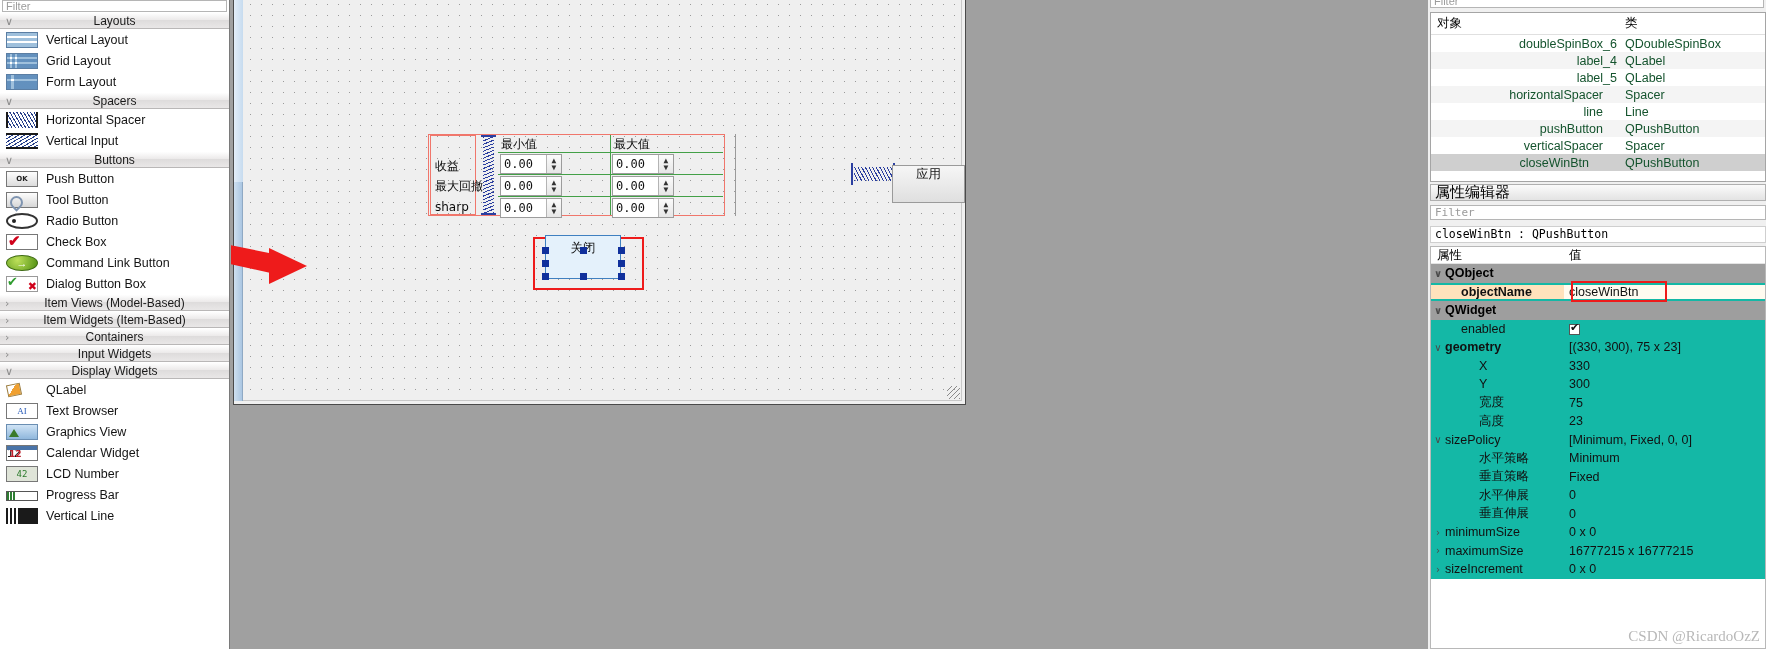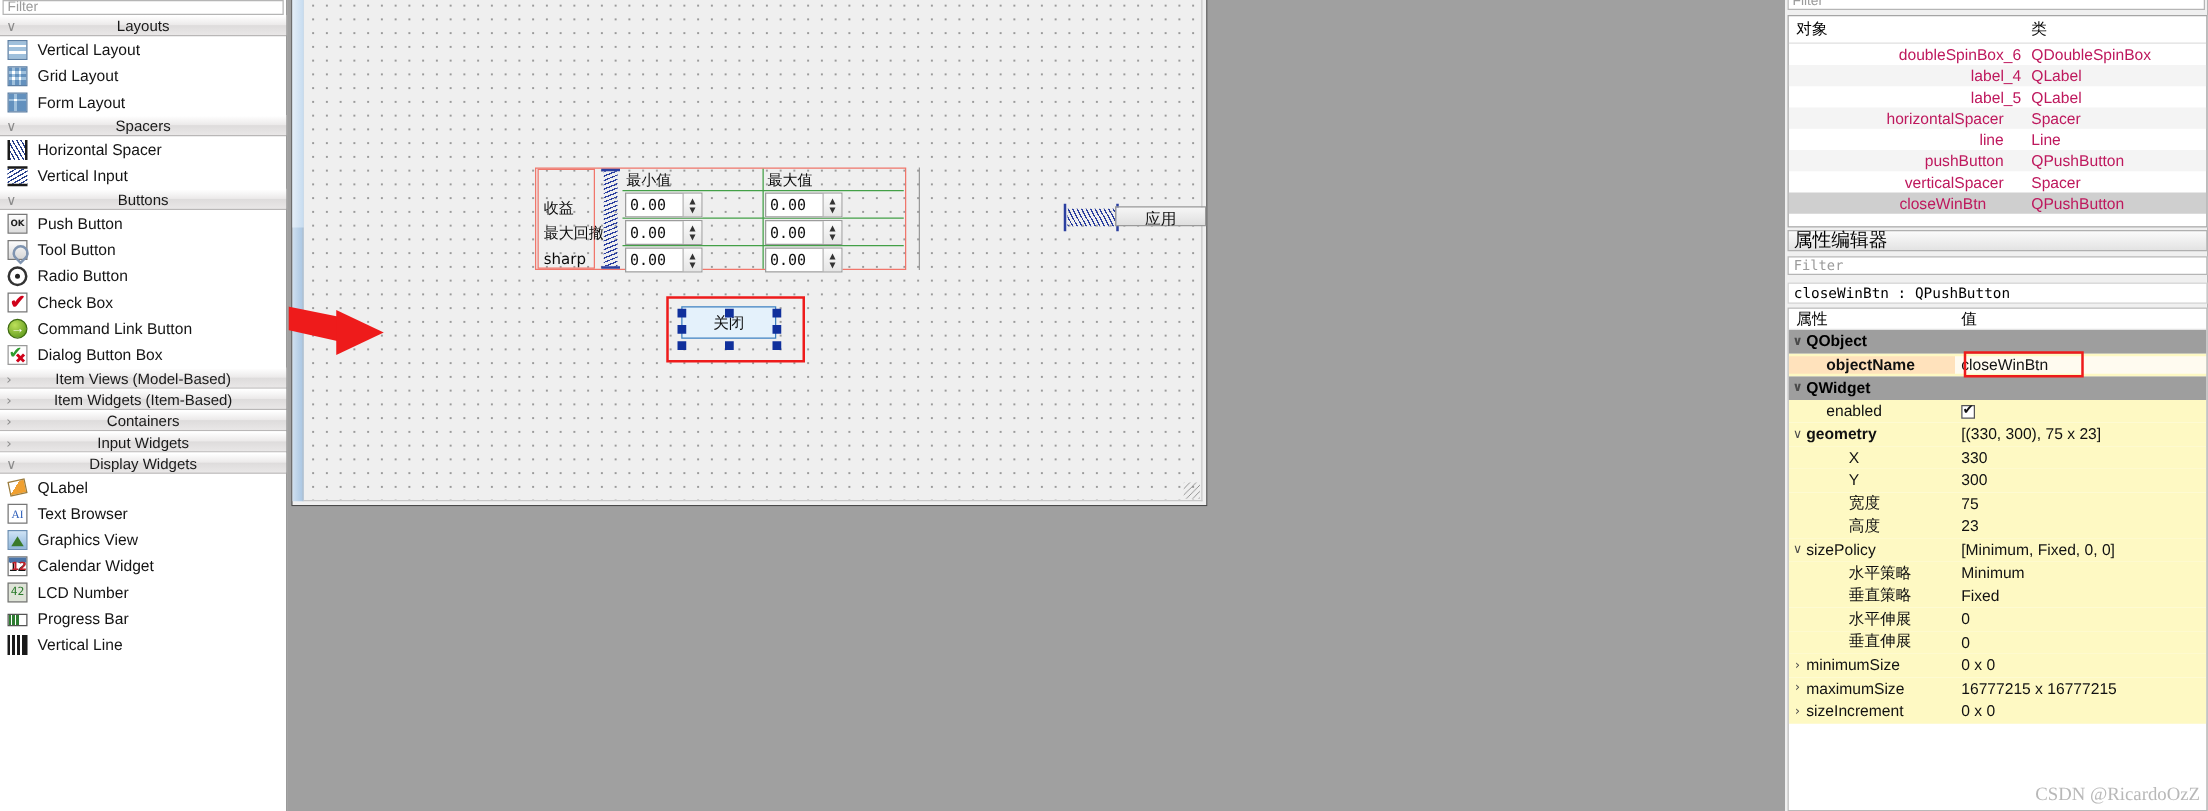--- a/index.html
+++ b/index.html
@@ -31,21 +31,21 @@
   }
   .wb-group .tw {
     position: absolute; left: 5px; top: 0; color: #8b8b8b; font-size: 11px;
     font-family: "DejaVu Sans", sans-serif;
   }
   .wb-item {
     height: 21px; display: flex; align-items: center; padding-left: 6px;
     font-size: 12.5px; color: #141414;
   }
   .wb-item .lbl { margin-left: 8px; }
-  .ico { width: 16px; height: 16px; position: relative; flex: none; }
+  .ico { width: 32px; height: 16px; position: relative; flex: none; }
 
   
   .ico-vlayout { background:#fff; border:1px solid #5b7ea3;
     background-image: linear-gradient(to bottom, #9fc0dc 0 3px, #fff 3px 5px, #9fc0dc 5px 8px, #fff 8px 10px, #9fc0dc 10px 13px); }
   .ico-hlayout { background:#fff; border:1px solid #5b7ea3;
     background-image: linear-gradient(to right, #9fc0dc 0 3px, #fff 3px 5px, #9fc0dc 5px 8px, #fff 8px 10px, #9fc0dc 10px 13px); }
   .ico-grid { background:#fff; border:1px solid #5b7ea3;
     background-image: linear-gradient(to right, #9fc0dc 0 3px, #fff 3px 5px, #9fc0dc 5px 8px, #fff 8px 10px, #9fc0dc 10px 13px),
                       linear-gradient(to bottom, #9fc0dc 0 3px, #fff 3px 5px, #9fc0dc 5px 8px, #fff 8px 10px, #9fc0dc 10px 13px);
     background-blend-mode: multiply; }
@@ -169,31 +169,31 @@
   .hspacer-canvas::before, .hspacer-canvas::after {
     content:""; position:absolute; top:0; bottom:0; width:2px; background:#2b3fa0;
   }
   .hspacer-canvas::before { left:0; }
   .hspacer-canvas::after { right:0; }
   .hspacer-zig {
     position:absolute; left:3px; right:3px; top:4px; bottom:4px;
     background-image: repeating-linear-gradient(62deg, #2b3fa0 0 1px, transparent 1px 3.2px);
   }
   .btn-apply {
-    position: absolute; left: 649px; top: 168px; width: 73px; height: 16px;
+    position: absolute; left: 649px; top: 168px; width: 73px; height: 38px;
     background: linear-gradient(to bottom, #f6f6f6, #dfdfdf);
     border: 1px solid #9a9a9a; text-align: center; line-height: 19px;
-    font-size: 12.5px; font-family:Liberation Sans, sans-serif; color:#111;
+    font-size: 12.5px; font-family:Liberation Mono, monospace; color:#111;
   }
   .grp-close {
     position: absolute; left: 290px; top: 240px; width: 111px; height: 53px;
     border: 2px solid #ee1b1b;
   }
   .btn-close {
-    position: absolute; left: 302px; top: 248px; width: 76px; height: 26px;
+    position: absolute; left: 302px; top: 238px; width: 76px; height: 44px;
     background: #e4f1fb; border: 1px solid #3f80c0; text-align:center;
     line-height: 24px; font-size: 12.5px; font-family:"DejaVu Sans",sans-serif; color:#111;
   }
   .handle { position:absolute; width:7px; height:7px; background:#10309c; }
   .arrow-svg { position:absolute; left:0; top:0; pointer-events:none; }
 
   
   .right-panel {
     position: absolute; left: 1428px; top: 0; width: 338px; height: 649px;
     background: #f0f0f0;
@@ -207,21 +207,21 @@
     position: absolute; left: 2px; top: 12px; width: 336px; height: 170px;
     background: #fff; border: 1px solid #a5a5a5; overflow: hidden;
   }
   .tree-head {
     display: flex; height: 22px; align-items: center;
     border-bottom: 1px solid #e0e0e0; font-size: 12.5px;
   }
   .tree-head .c1 { width: 190px; padding-left: 6px; font-family:"DejaVu Sans",sans-serif; }
   .tree-head .c2 { padding-left: 4px; font-family:"DejaVu Sans",sans-serif; }
   .tree-row {
-    display: flex; height: 17px; align-items: center; font-size: 12.5px; color:#be185d;
+    display: flex; height: 17px; align-items: center; font-size: 12.5px; color:#14532d;
   }
   .tree-row.alt { background: #f4f4f4; }
   .tree-row.sel { background: #cfcfcf; }
   .tree-row .c1 { width: 190px; text-align: right; padding-right: 4px; }
   .tree-row .c2 { padding-left: 4px; }
 
   .prop-title {
     position: absolute; left: 2px; top: 184px; width: 336px; height: 17px;
     background: linear-gradient(to bottom,#fbfbfb,#e3e3e3);
     border: 1px solid #b0b0b0; font-size: 15px; line-height: 15px; padding-left: 4px;
@@ -249,21 +249,21 @@
   .p-row .k { width: 133px; display:flex; align-items:center; }
   .p-row .v { flex:1; padding-left: 5px; overflow:hidden; white-space:nowrap; }
   .p-row .tw { width: 14px; text-align:center; color:#4a4a4a; font-size:10px;
     font-family:"DejaVu Sans",sans-serif; flex:none; }
   .p-row .ktext { flex:1; }
   .p-group { background:#9e9e9e; color:#000; font-weight:bold; }
   .p-group .v { background:#9e9e9e; }
   .lvl0 .ktext { padding-left: 0px; }
   .lvl1 .ktext { padding-left: 16px; }
   .lvl2 .ktext { padding-left: 34px; }
-  .yellow { background:#fef9c3; }
+  .yellow { background:#14b8a6; }
   .orange-cell { background:#ffe2bc; }
   .white-v { background:#fffbf0; }
   .p-row.bold .ktext { font-weight:bold; }
   .checkbox-glyph {
     display:inline-block; width:11px; height:11px; border:1px solid #555; background:#fff;
     position:relative; vertical-align:middle;
   }
   .checkbox-glyph::after { content:"\2714"; position:absolute; left:0px; top:-4px;
     font-size:11px; color:#111; }
   .redbox-name {

